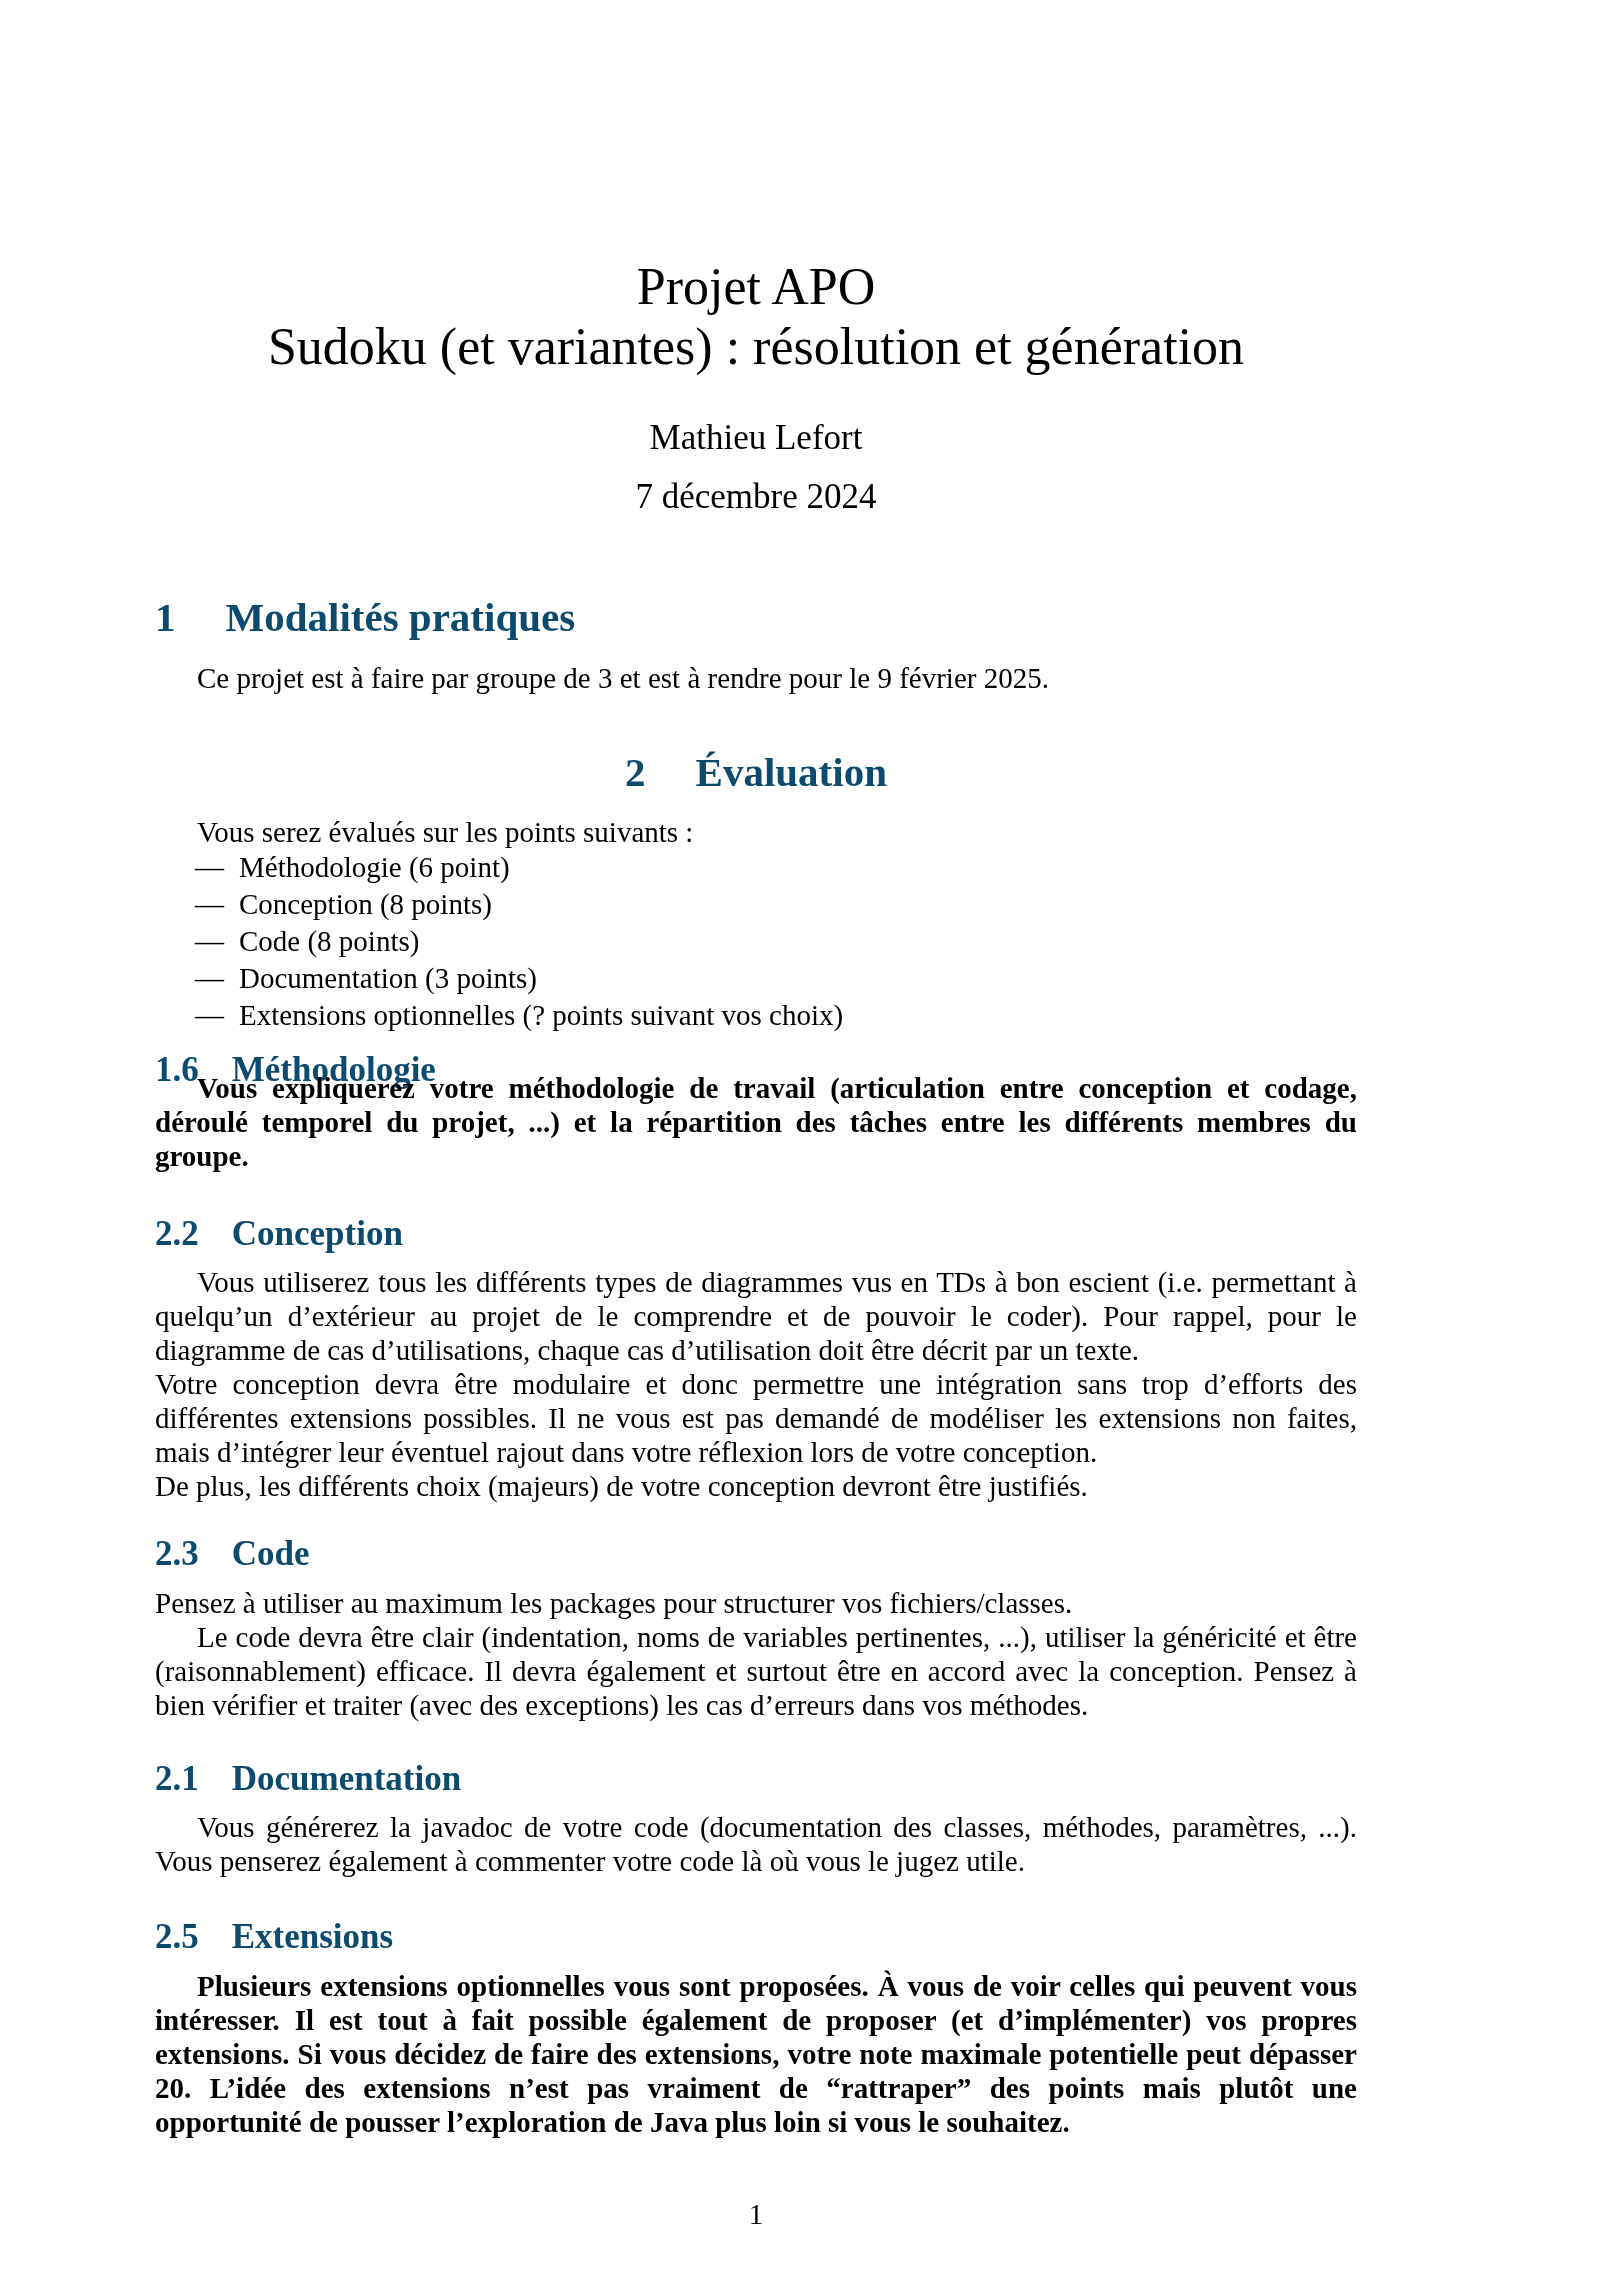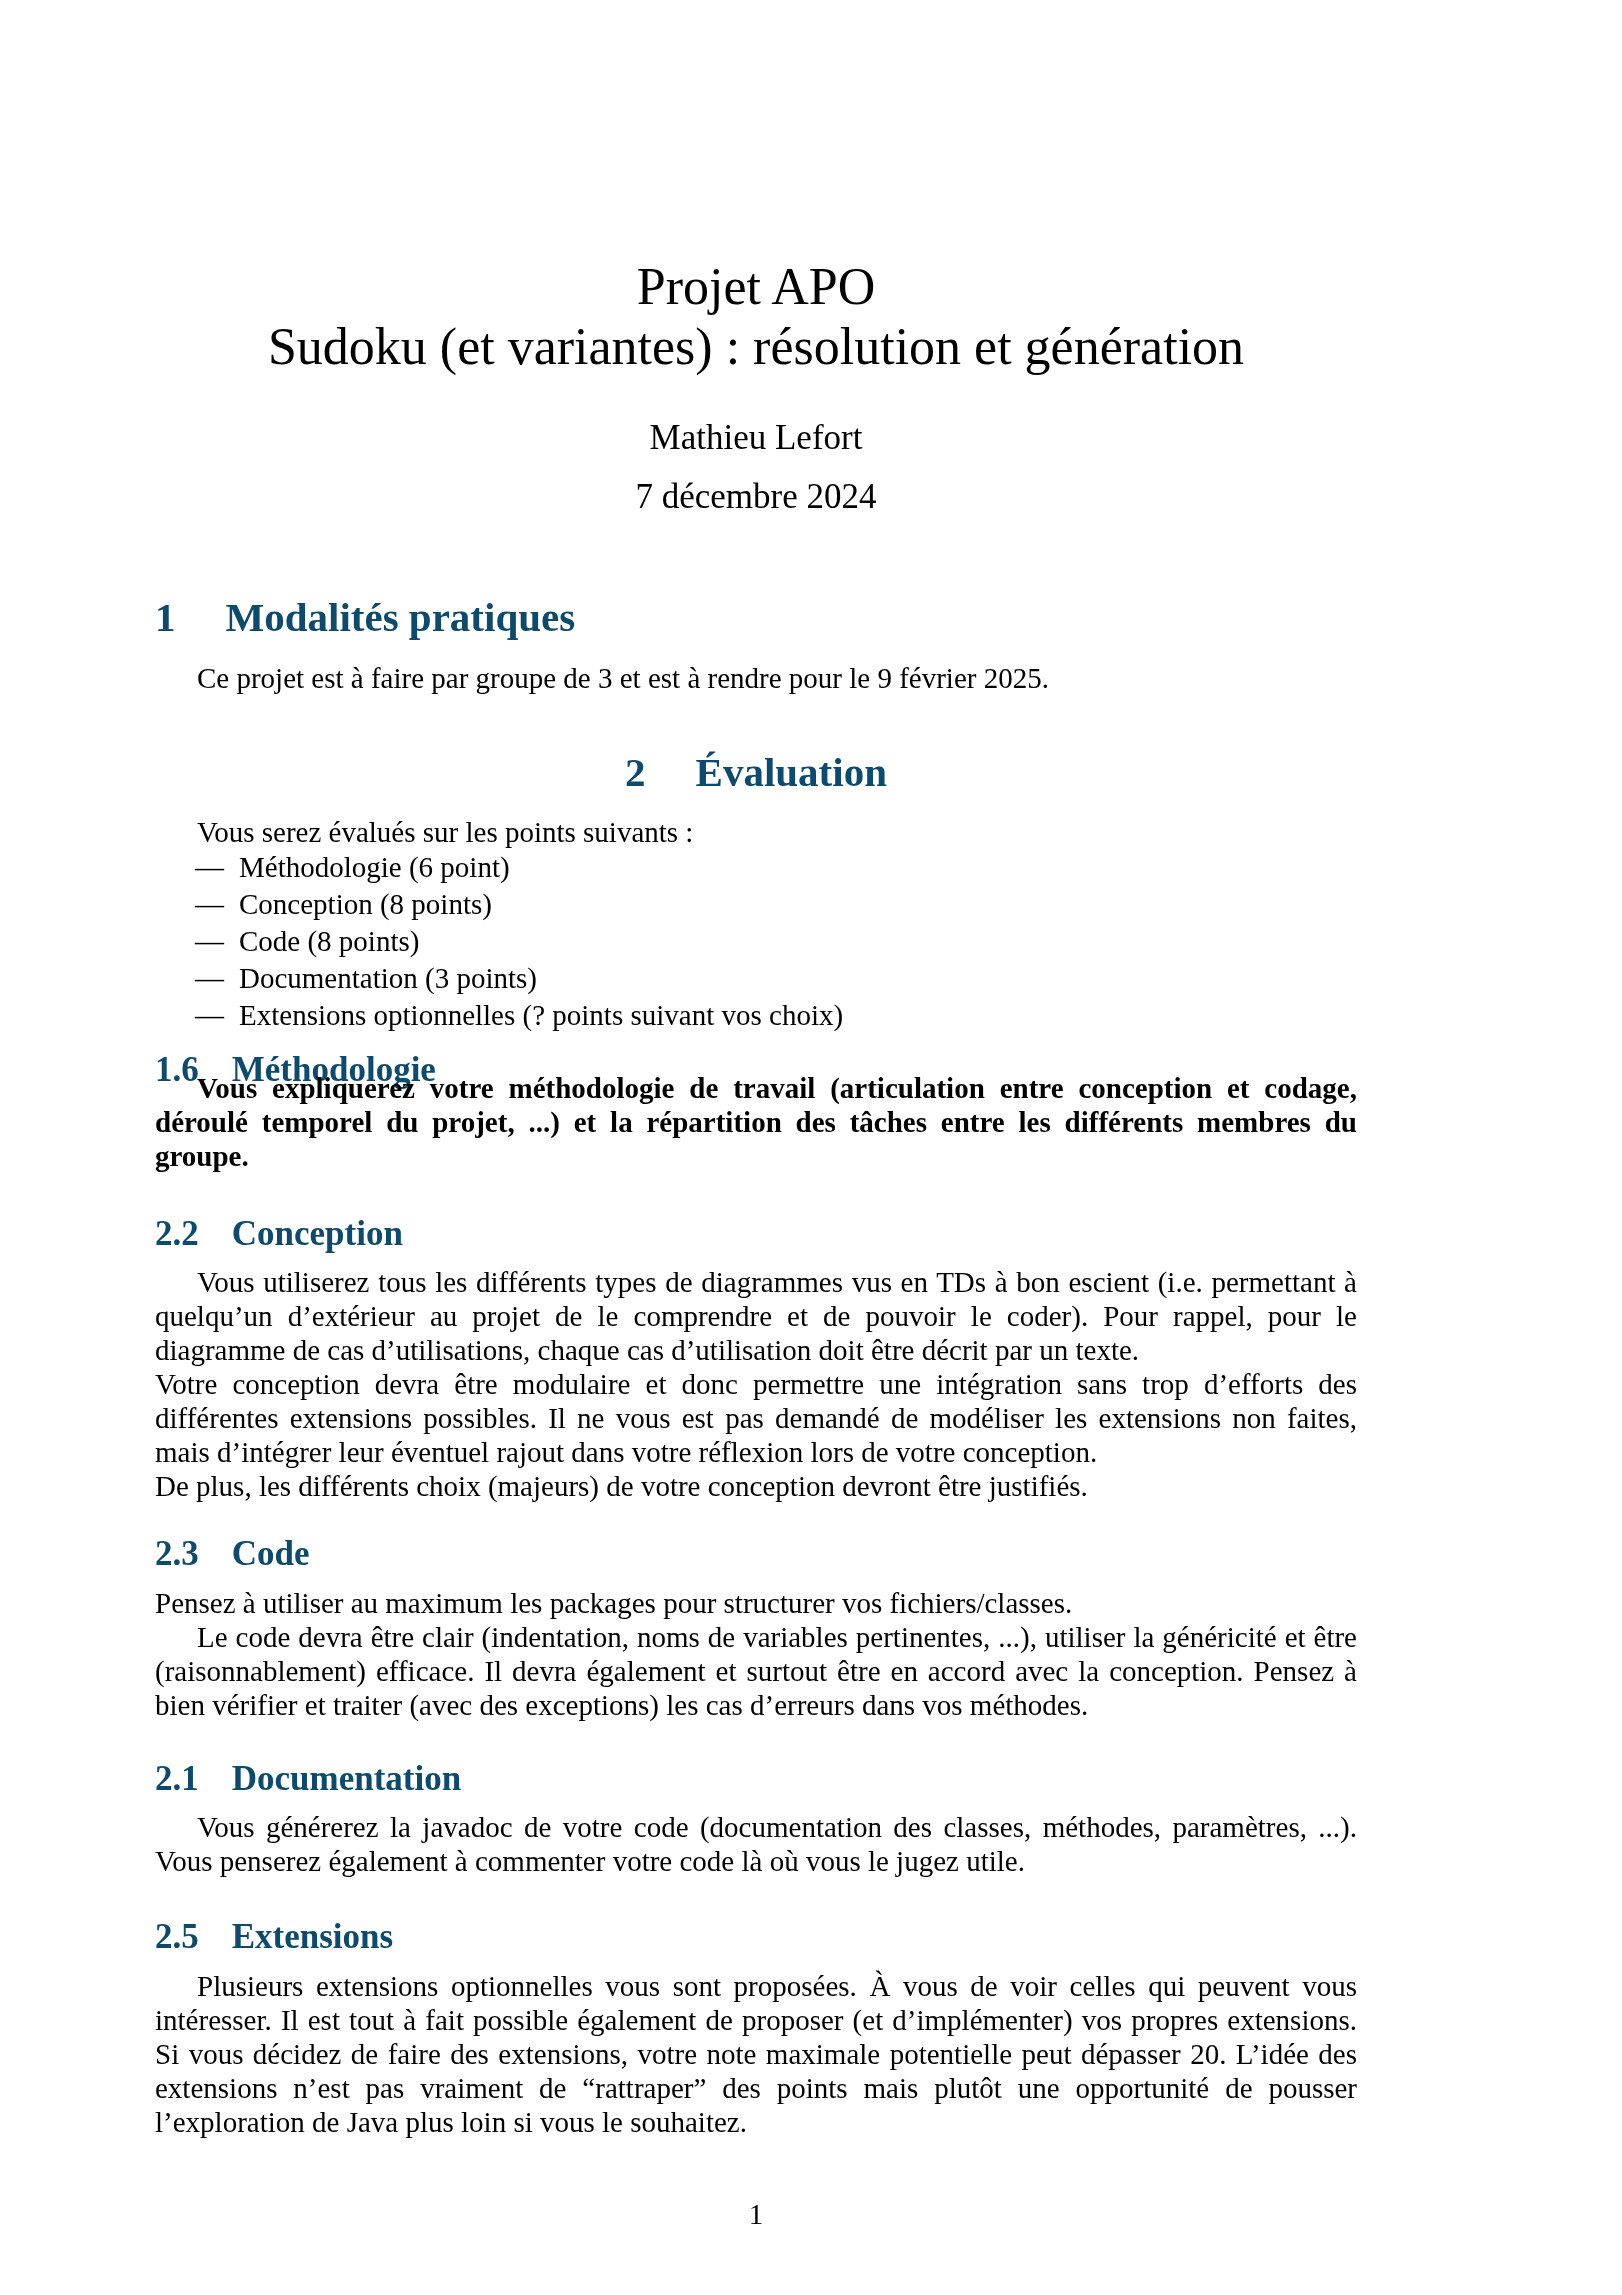--- a/index.html
+++ b/index.html
@@ -37,21 +37,21 @@
   .list  { top: 849px; }
   .h-s21 { top: 1049px; }
   .p-s21 { top: 1071px; font-weight: bold; }
   .h-s22 { top: 1213px; }
   .p-s22 { top: 1265px; }
   .h-s23 { top: 1533px; }
   .p-s23 { top: 1586px; }
   .h-s24 { top: 1758px; }
   .p-s24 { top: 1810px; }
   .h-s25 { top: 1916px; }
-  .p-s25 { top: 1969px; }
+  .p-s25 { top: 1969px; font-weight: bold; }
   .pagenum { top: 2197px; font-size: 29px; line-height: 34px; }
 
   p.body {
     margin: 0;
     font-size: 29px;
     line-height: 34px;
     text-align: justify;
   }
   p.indent { text-indent: 42px; }
 

